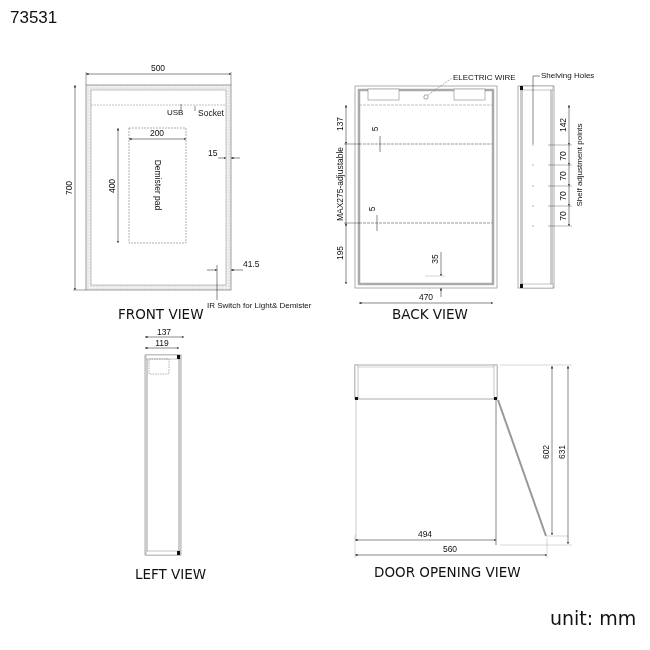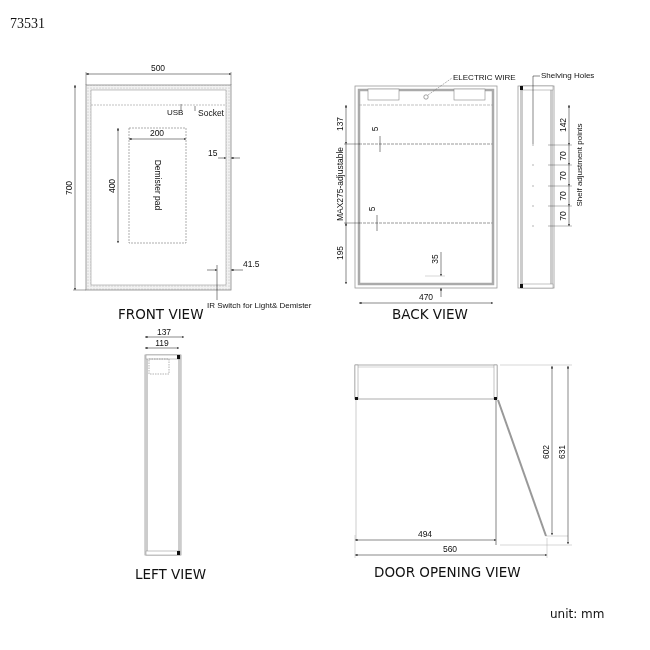--- a/index.html
+++ b/index.html
@@ -1,18 +1,18 @@
 <!DOCTYPE html>
 <html><head>
 <meta charset="utf-8">
 <style>
   html, body { margin:0; padding:0; background:#ffffff; }
   body { width:650px; height:650px; position:relative; overflow:hidden; font-family:"Liberation Sans", sans-serif; color:#111; }
-  .title { position:absolute; left:10px; top:8px; font-size:14px; font-family:Liberation Serif, serif; color:#111;margin-top:8px; }
-  .unit { position:absolute; left:550px; top:607px; font-size:12px; font-family:"DejaVu Sans", sans-serif; color:#111; }
+  .title { position:absolute; left:10px; top:8px; font-size:17px; font-family:Liberation Sans, sans-serif; color:#111; }
+  .unit { position:absolute; left:550px; top:607px; font-size:19px; font-family:"DejaVu Sans", sans-serif; color:#111; }
   svg { position:absolute; left:0; top:0; }
   .lbl { font-family:"DejaVu Sans", sans-serif; font-size:13.5px; fill:#111; }
   .dim { font-family:"Liberation Sans", sans-serif; font-size:8.5px; fill:#111; }
   .note { font-family:"Liberation Sans", sans-serif; font-size:8px; fill:#111; }
 </style>
 </head>
 <body>
 
 <div class="title">73531</div>
 <div class="unit">unit: mm</div>

